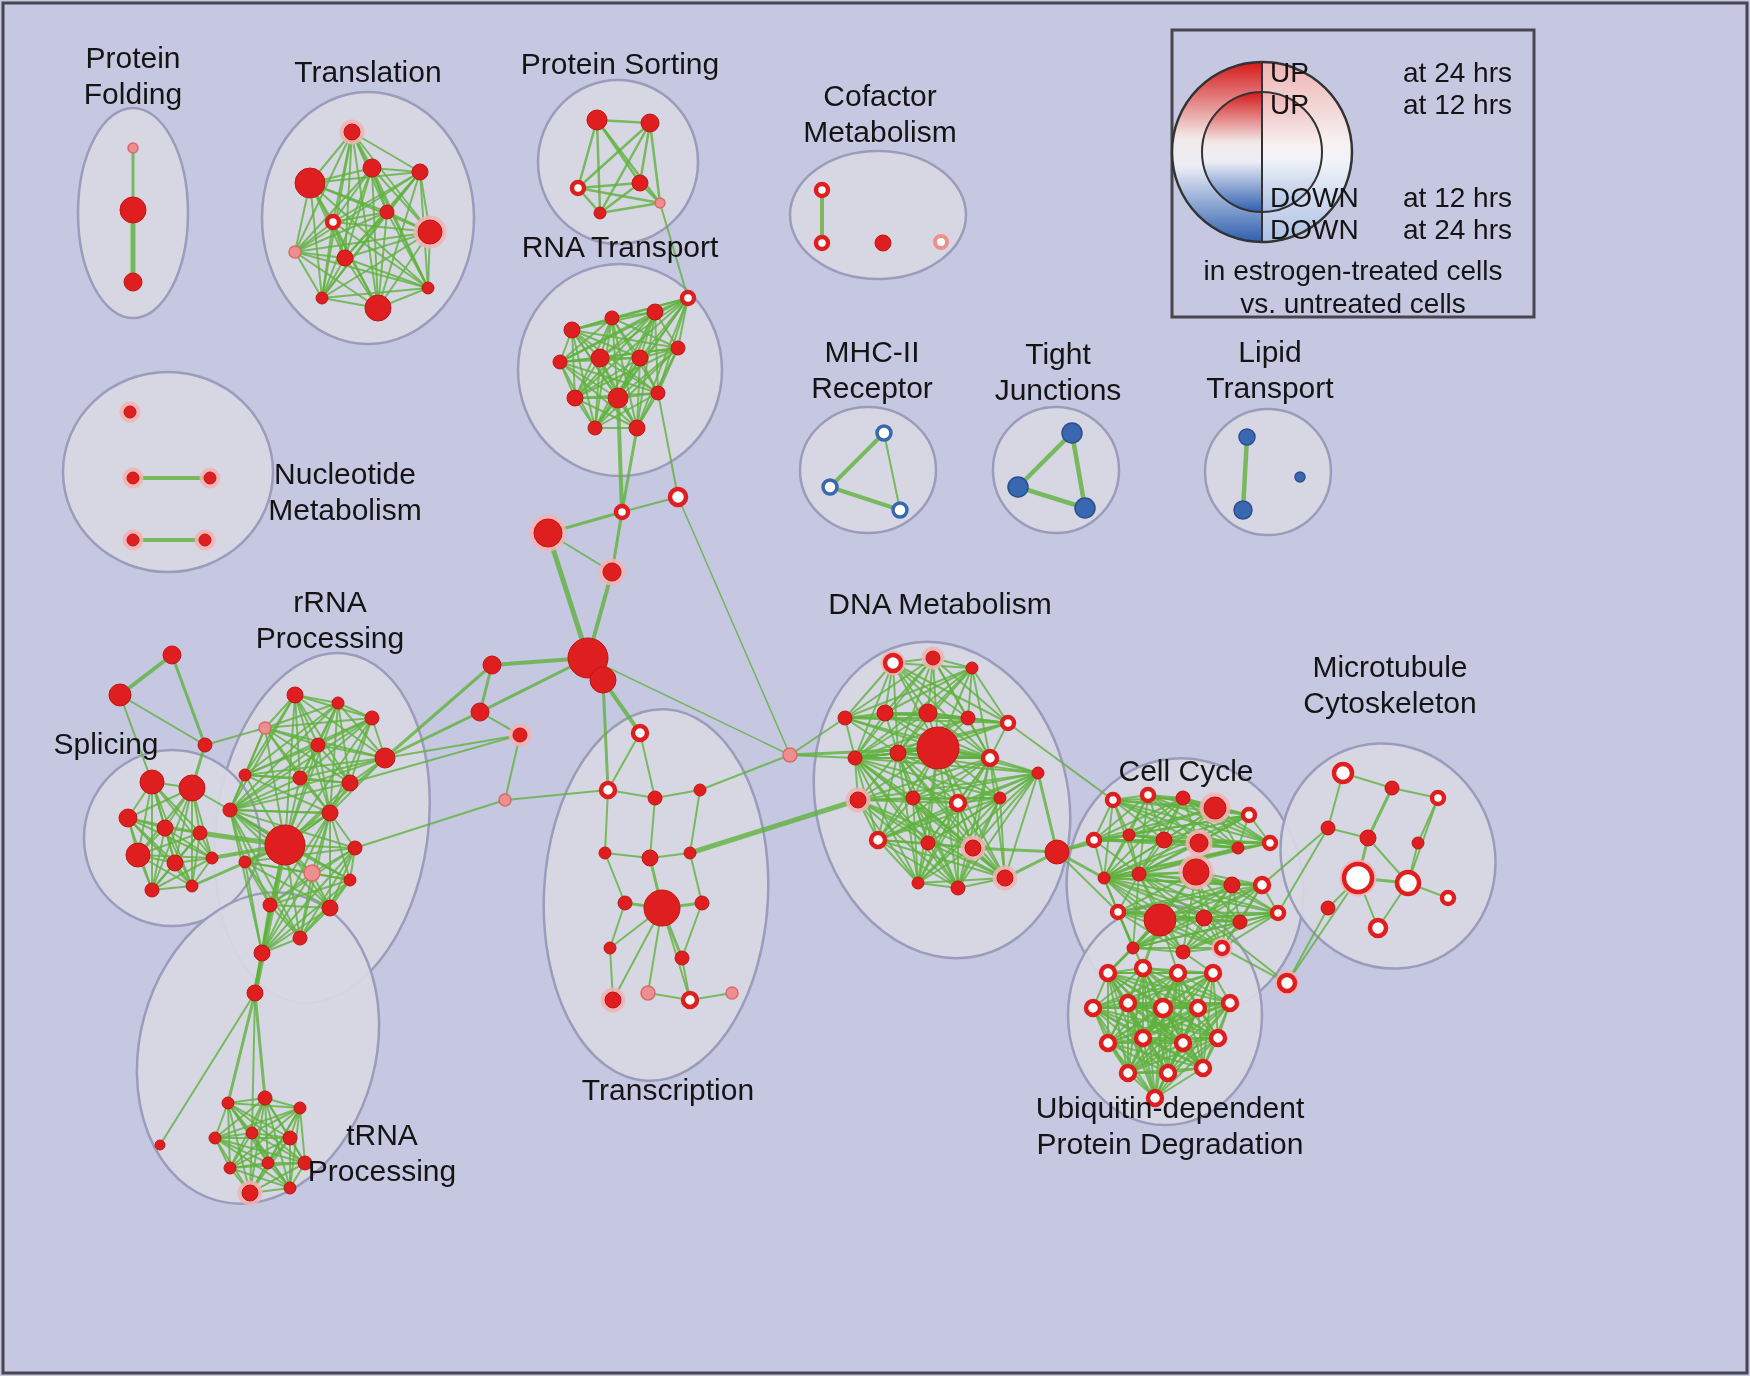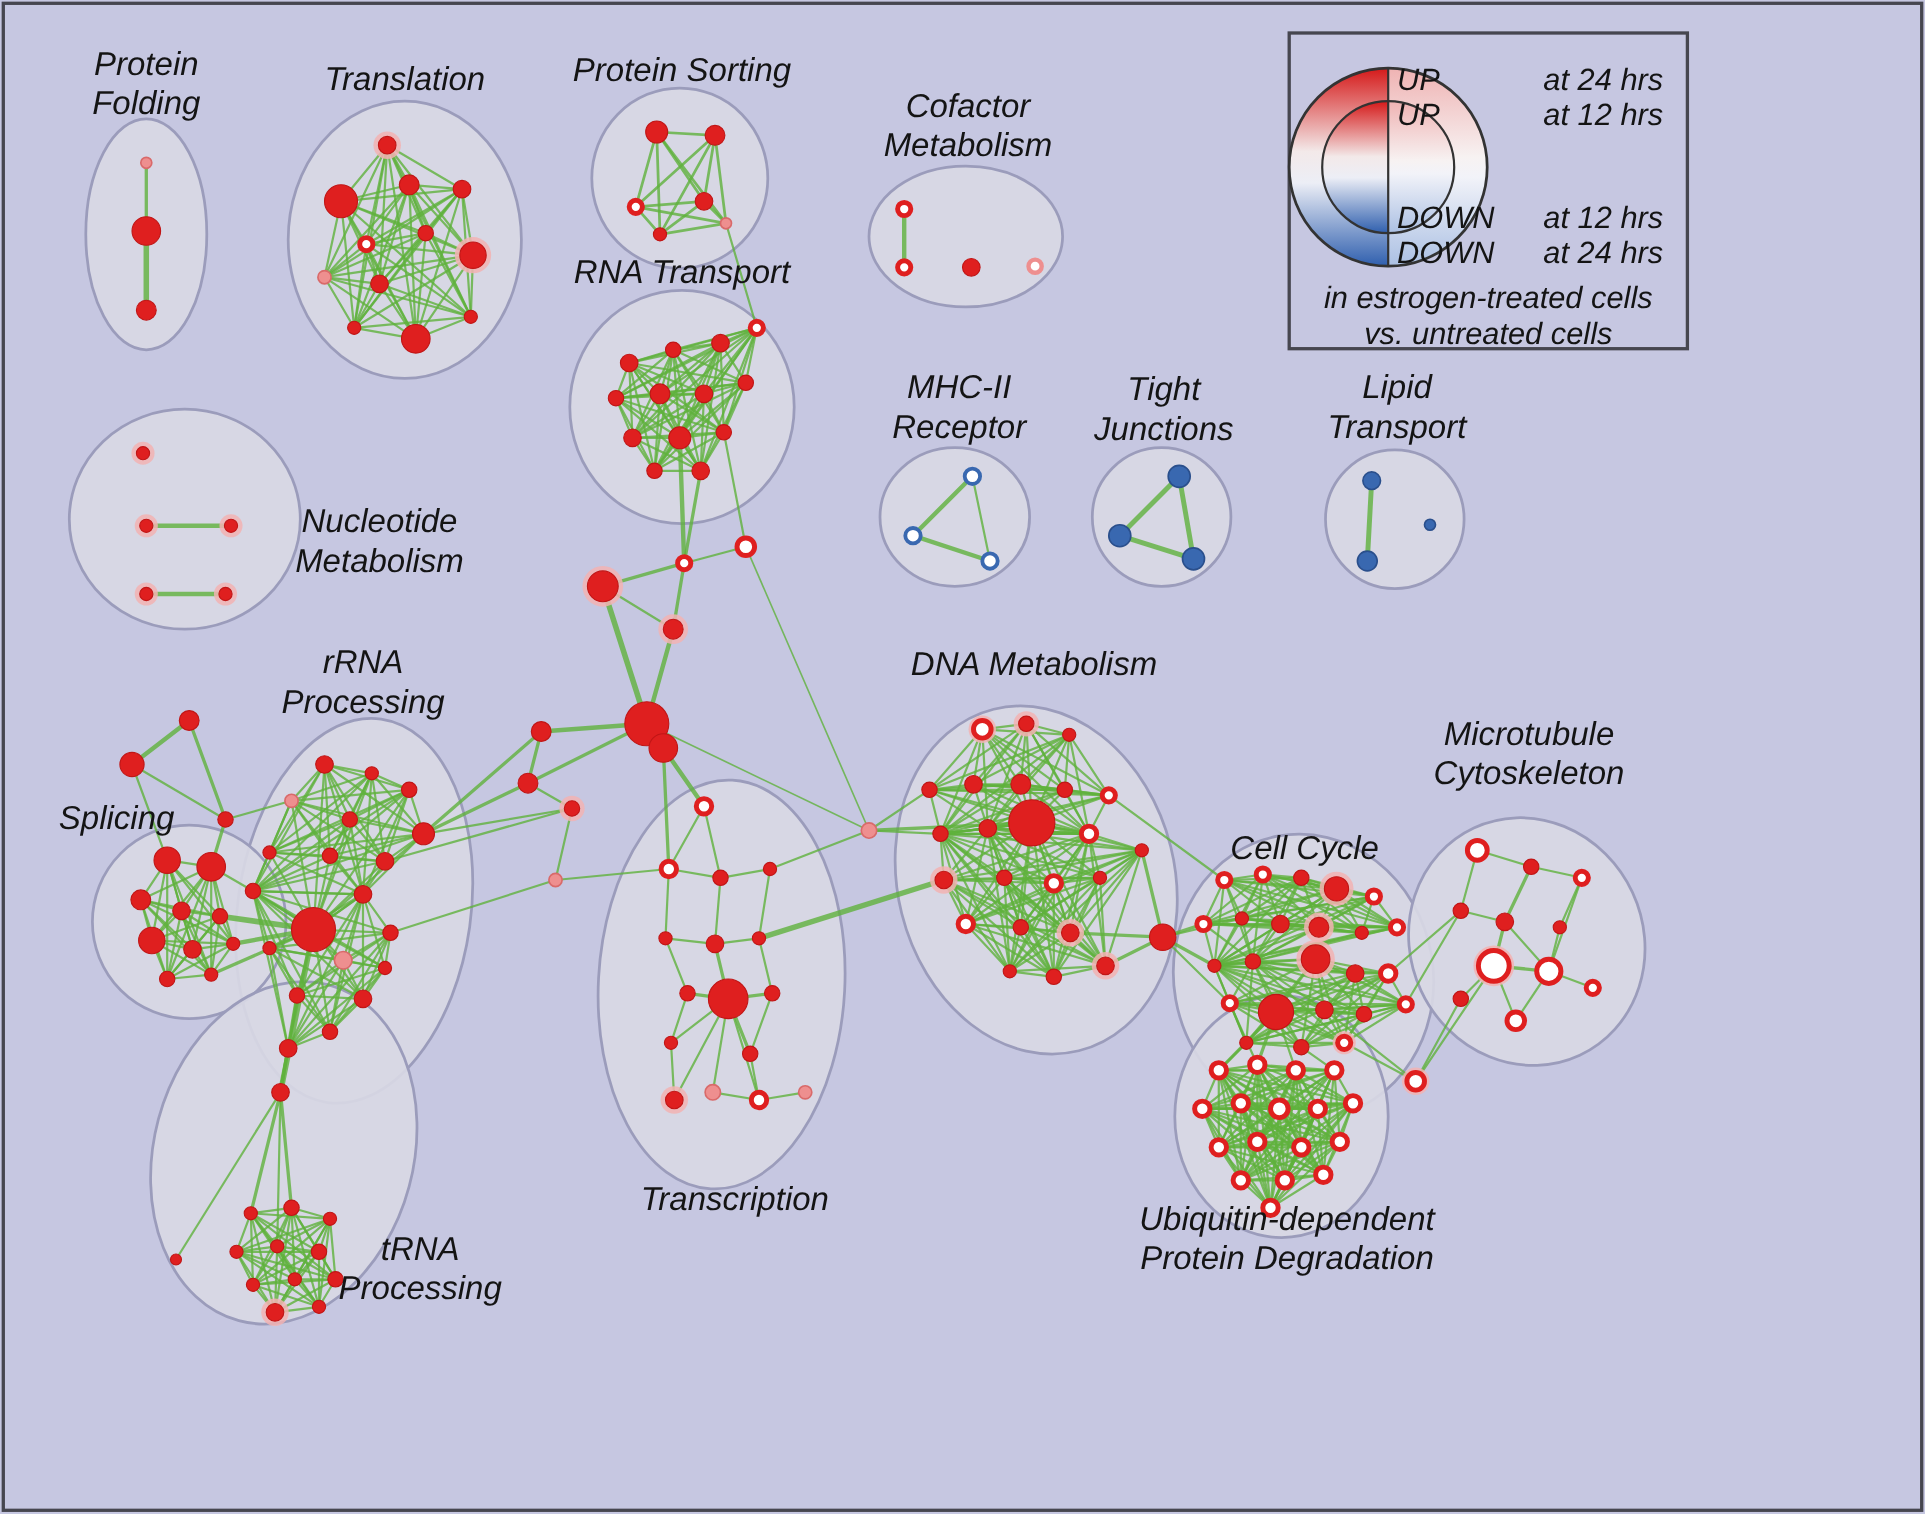--- a/index.html
+++ b/index.html
@@ -1,16 +1,16 @@
 <!DOCTYPE html>
 <html><head>
 <meta charset="utf-8">
 <style>
   html,body{margin:0;padding:0;background:#c6c7e1;}
-  .canvas{position:relative;width:1727px;height:1376px;font-family:"Liberation Sans",sans-serif;font-style:italic;}
+  .canvas{position:relative;width:1727px;height:1376px;font-family:"Liberation Sans",sans-serif;}
   svg{display:block;}
   svg text{font-family:"Liberation Sans",sans-serif;}
 </style>
 </head>
 <body>
 
 <div class="canvas">
   <svg id="network-svg" width="1750" height="1376" viewBox="0 0 1750 1376">
       <rect x="0" y="0" width="1750" height="1376" fill="#c6c7e1"></rect>
       <rect x="3" y="3" width="1744" height="1370" fill="none" stroke="#46464f" stroke-width="3"></rect>

